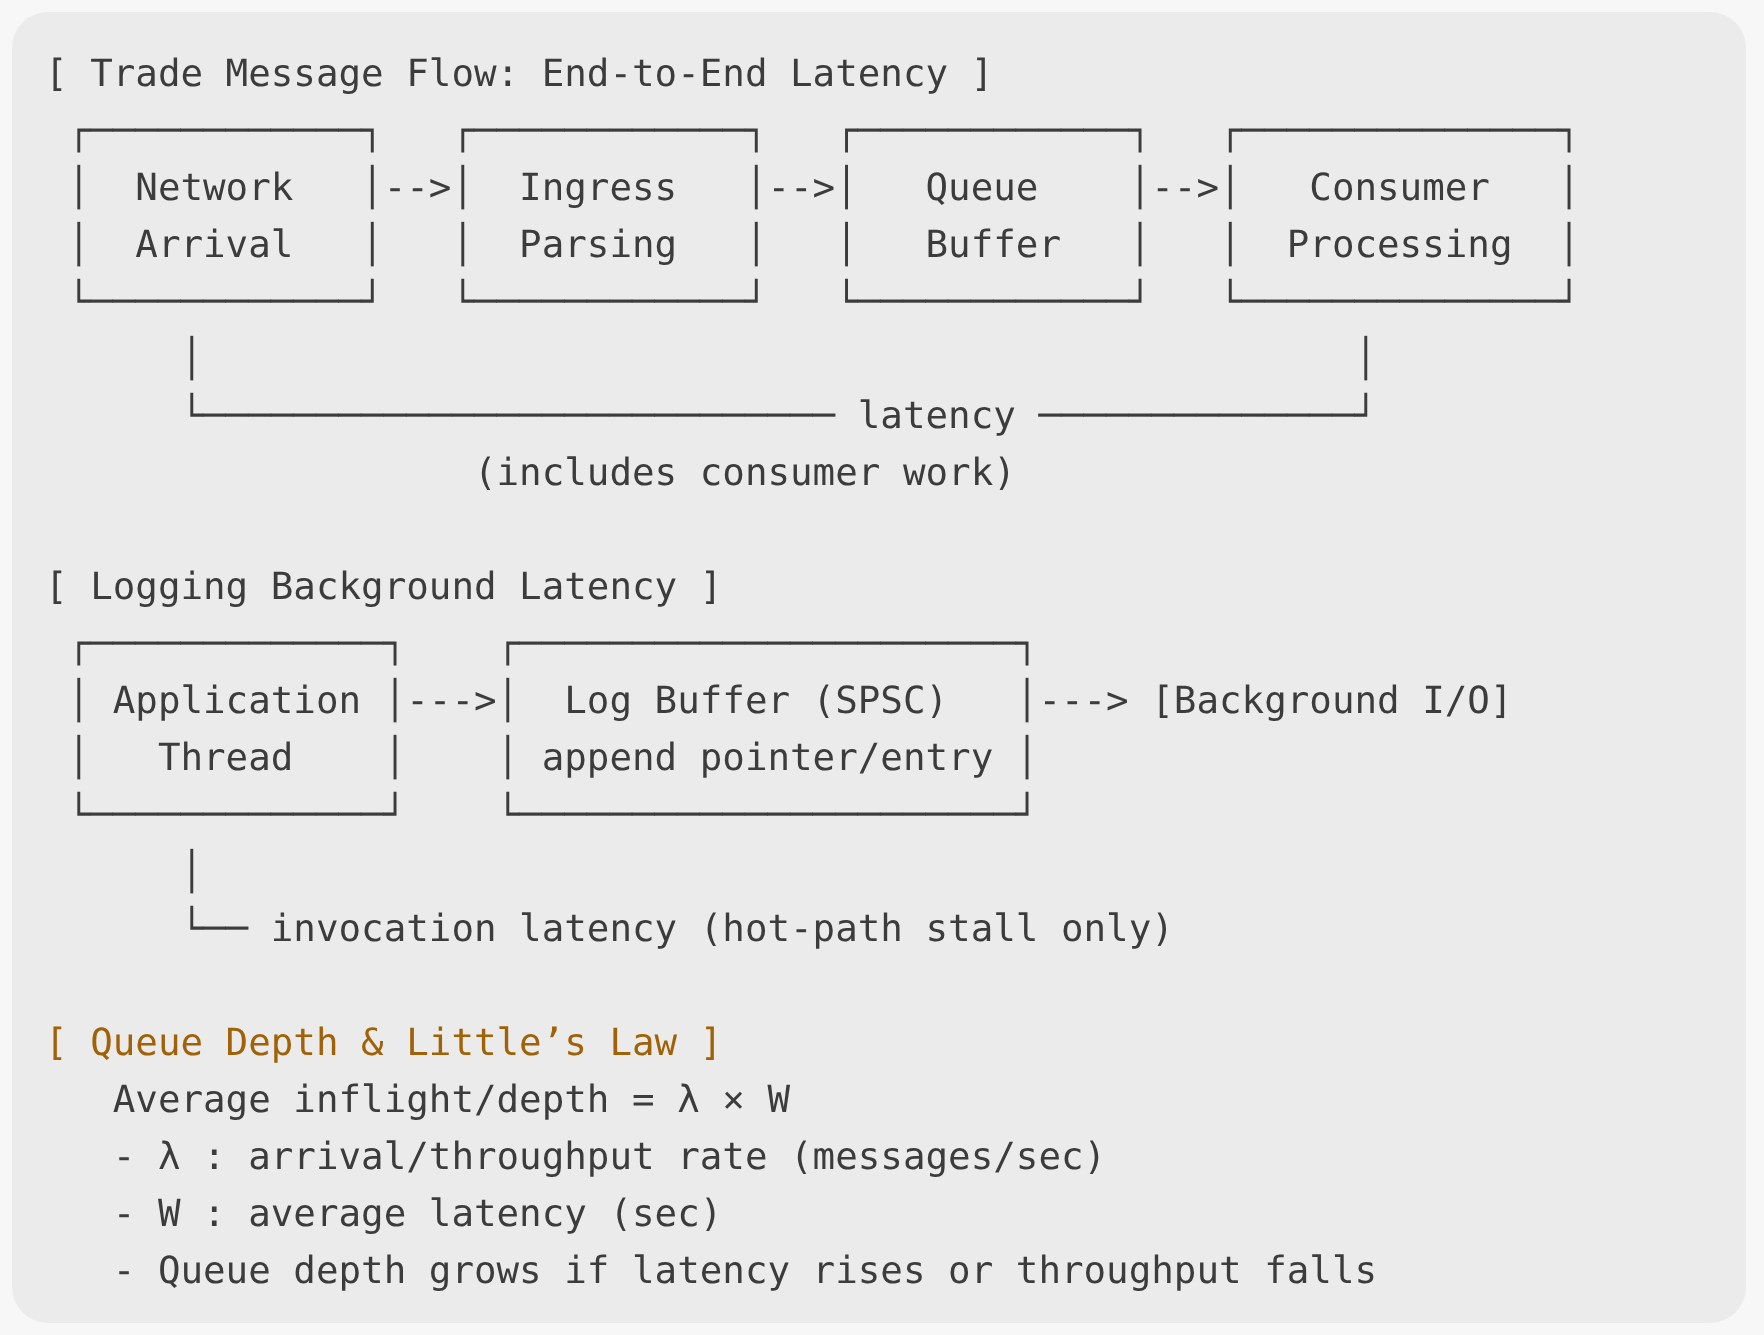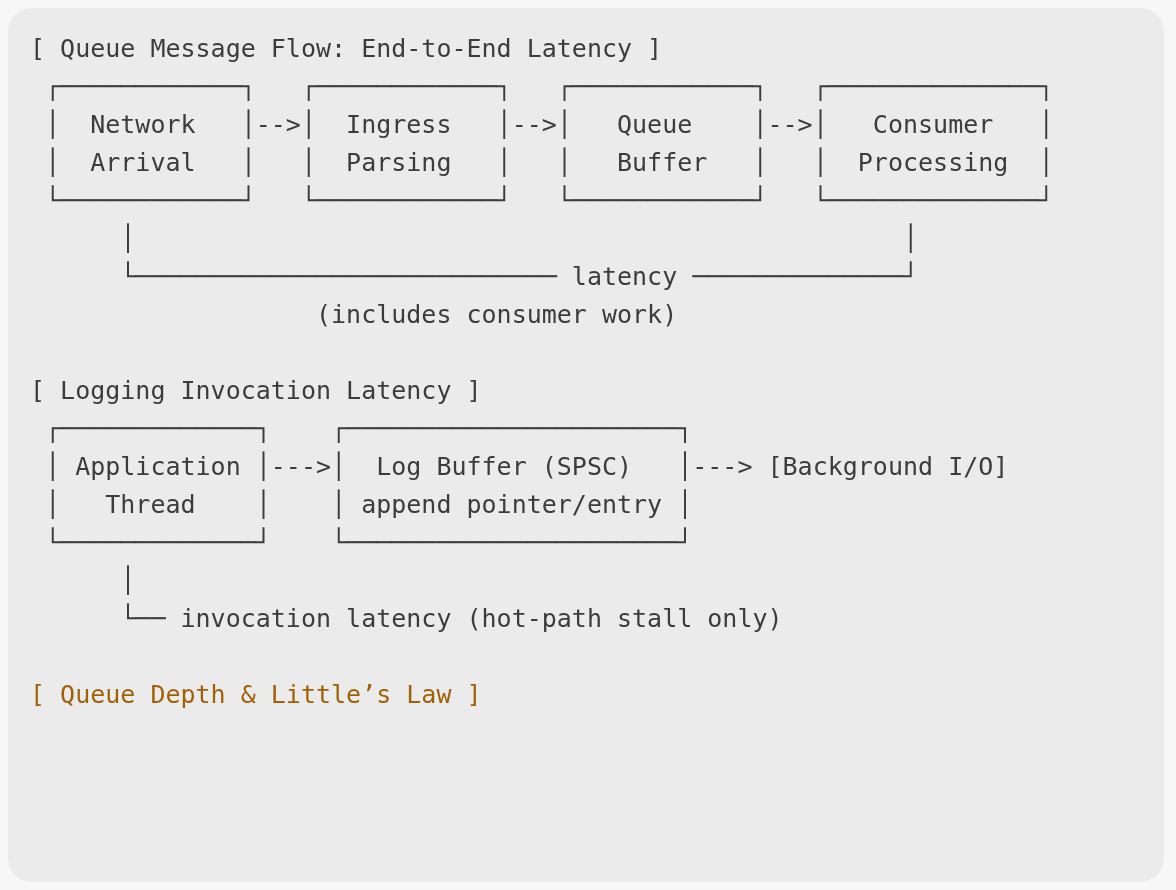--- a/index.html
+++ b/index.html
@@ -38,37 +38,41 @@
     white-space: pre;
     letter-spacing: 0;
   }
 </style>
 </head>
 <body style="background: rgb(247, 247, 247);">
 
 <div class="panel" style="background: rgb(235, 235, 235);">
 
   <div class="diagram-section">
-    <div class="section-title" style="color: rgb(60, 60, 60);">[ Queue Message Flow: End-to-End Latency ]</div>
+    <div class="section-title" style="color: rgb(60, 60, 60);">[ Trade Message Flow: End-to-End Latency ]</div>
     <pre class="ascii-art" style="color: rgb(60, 60, 60);"> ┌────────────┐   ┌────────────┐   ┌────────────┐   ┌──────────────┐
  │  Network   │--&gt;│  Ingress   │--&gt;│   Queue    │--&gt;│   Consumer   │
  │  Arrival   │   │  Parsing   │   │   Buffer   │   │  Processing  │
  └────────────┘   └────────────┘   └────────────┘   └──────────────┘
       │                                                   │
       └──────────────────────────── latency ──────────────┘
                    (includes consumer work)</pre>
   </div>
 
   <div class="diagram-section">
-    <div class="section-title" style="color: rgb(60, 60, 60);">[ Logging Invocation Latency ]</div>
+    <div class="section-title" style="color: rgb(60, 60, 60);">[ Logging Background Latency ]</div>
     <pre class="ascii-art" style="color: rgb(60, 60, 60);"> ┌─────────────┐    ┌──────────────────────┐
  │ Application │---&gt;│  Log Buffer (SPSC)   │---&gt; [Background I/O]
  │   Thread    │    │ append pointer/entry │
  └─────────────┘    └──────────────────────┘
       │
       └── invocation latency (hot-path stall only)</pre>
   </div>
 
   <div class="diagram-section">
     <div class="section-title" style="color: #a16207;">[ Queue Depth &amp; Little’s Law ]</div>
+    <pre class="ascii-art" style="color: rgb(60, 60, 60);">   Average inflight/depth = λ × W
+   - λ : arrival/throughput rate (messages/sec)
+   - W : average latency (sec)
+   - Queue depth grows if latency rises or throughput falls</pre>
   </div>
 
 </div>
 
 </body></html>

